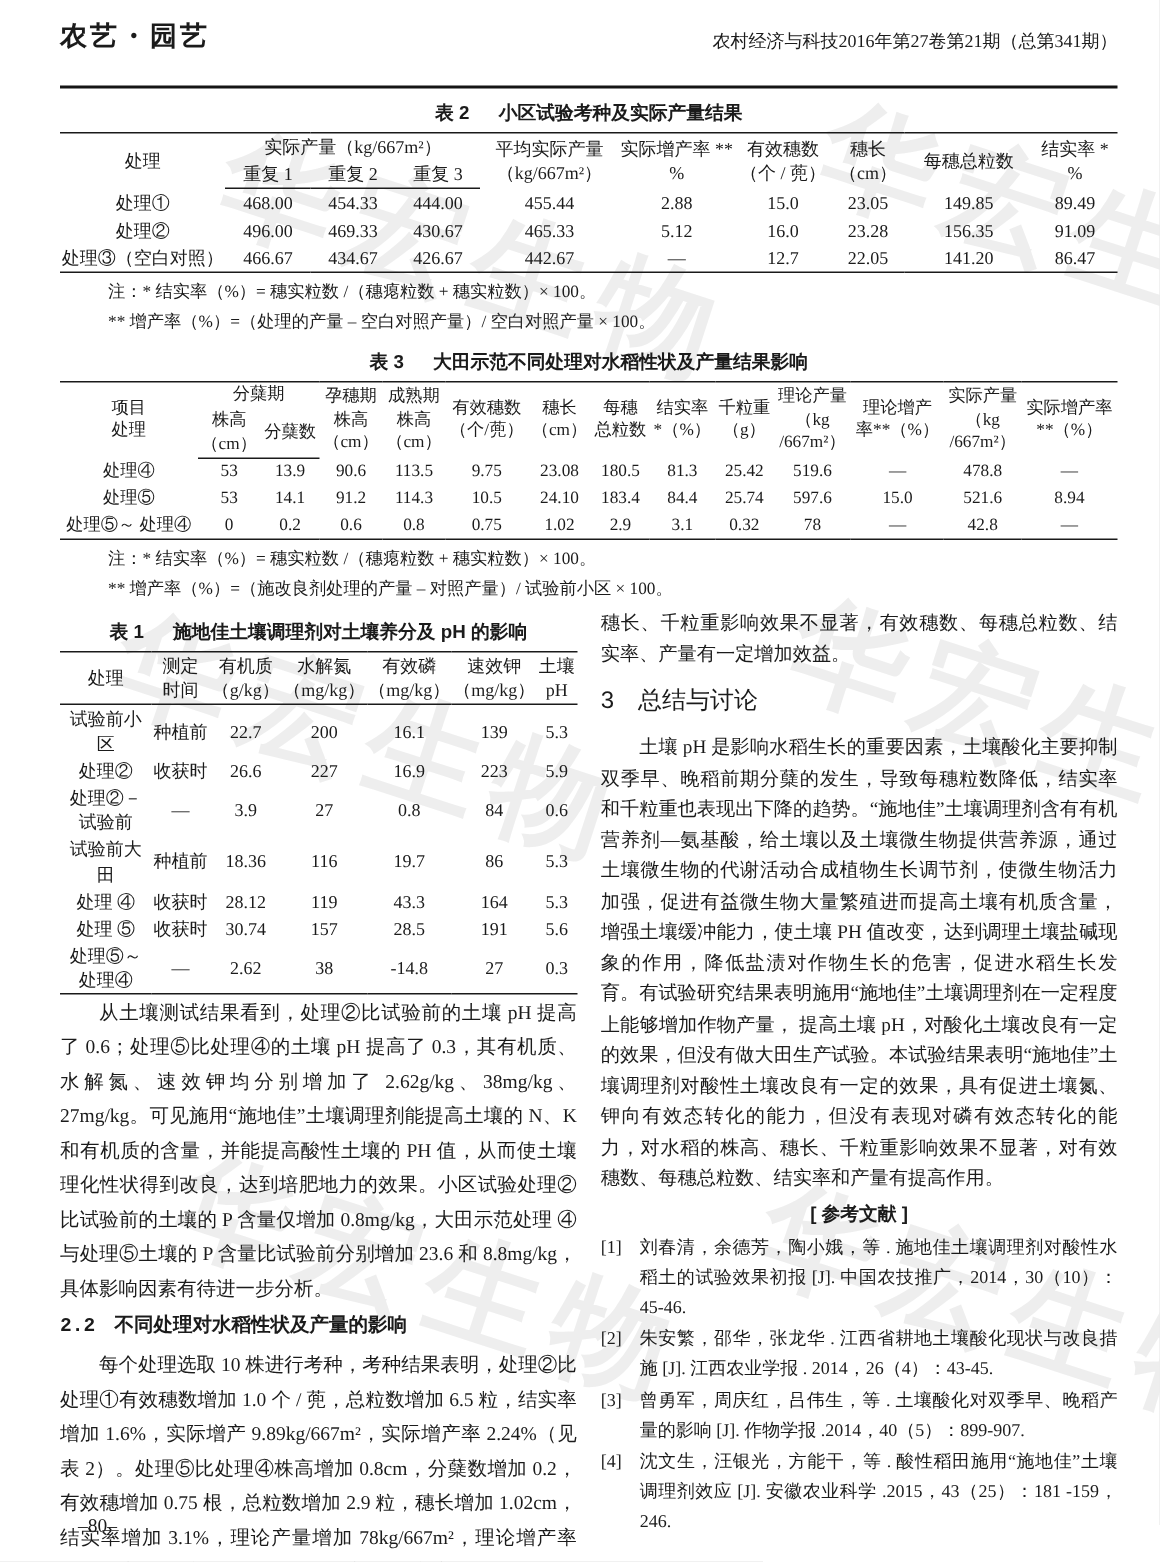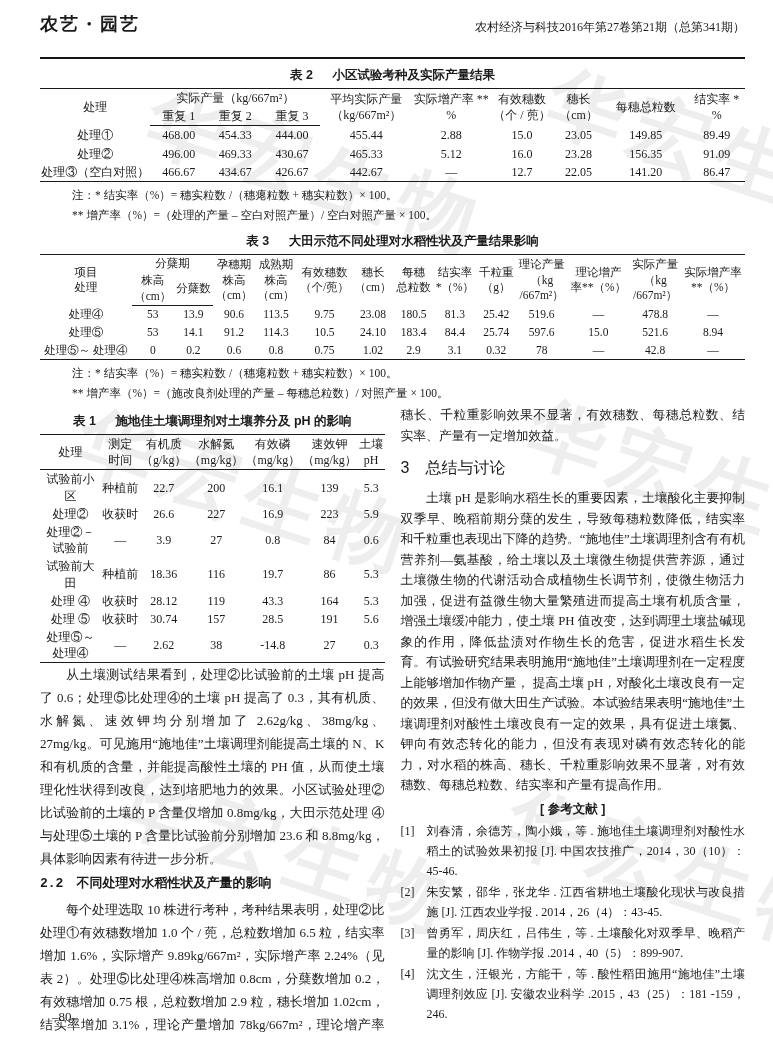--- a/index.html
+++ b/index.html
@@ -249,21 +249,21 @@
             <td>0.32</td>
             <td>78</td>
             <td>—</td>
             <td>42.8</td>
             <td>—</td>
           </tr>
         </tbody>
     </table>
     <div class="tbl-notes">
       <div>注：* 结实率（%）= 穗实粒数 /（穗瘪粒数 + 穗实粒数）× 100。</div>
-      <div>** 增产率（%）=（施改良剂处理的产量 – 每穗总粒数）/ 对照产量 × 100。</div>
+      <div>** 增产率（%）=（施改良剂处理的产量 – 对照产量）/ 试验前小区 × 100。</div>
     </div>
 
     <div class="twocol">
 
       <div class="colL">
         <div class="tbl-caption">
           <span class="cap-label">表 1</span>
           <span>施地佳土壤调理剂对土壤养分及 pH 的影响</span>
         </div>
         <table class="sci t1">

